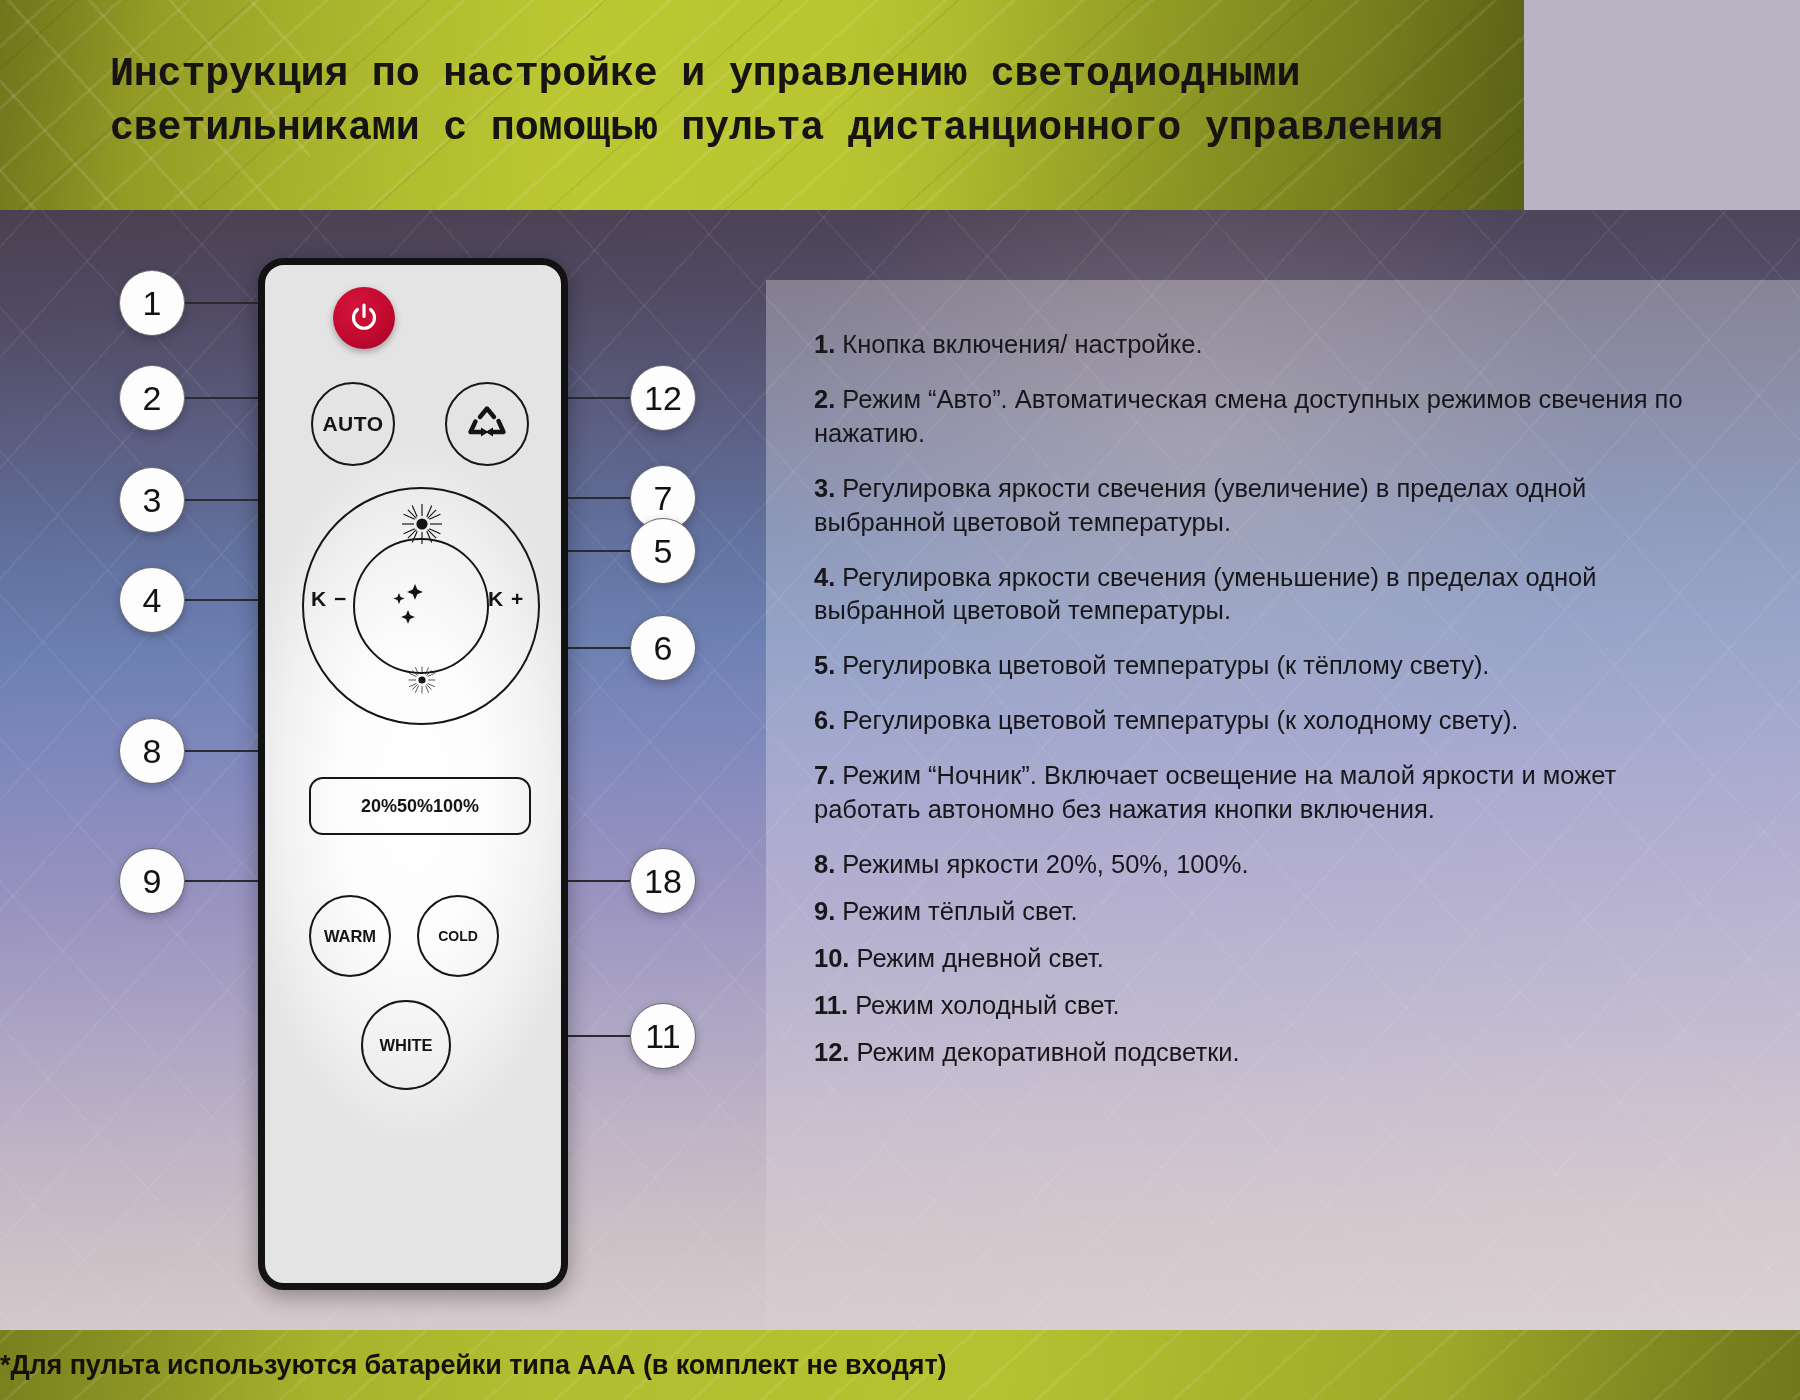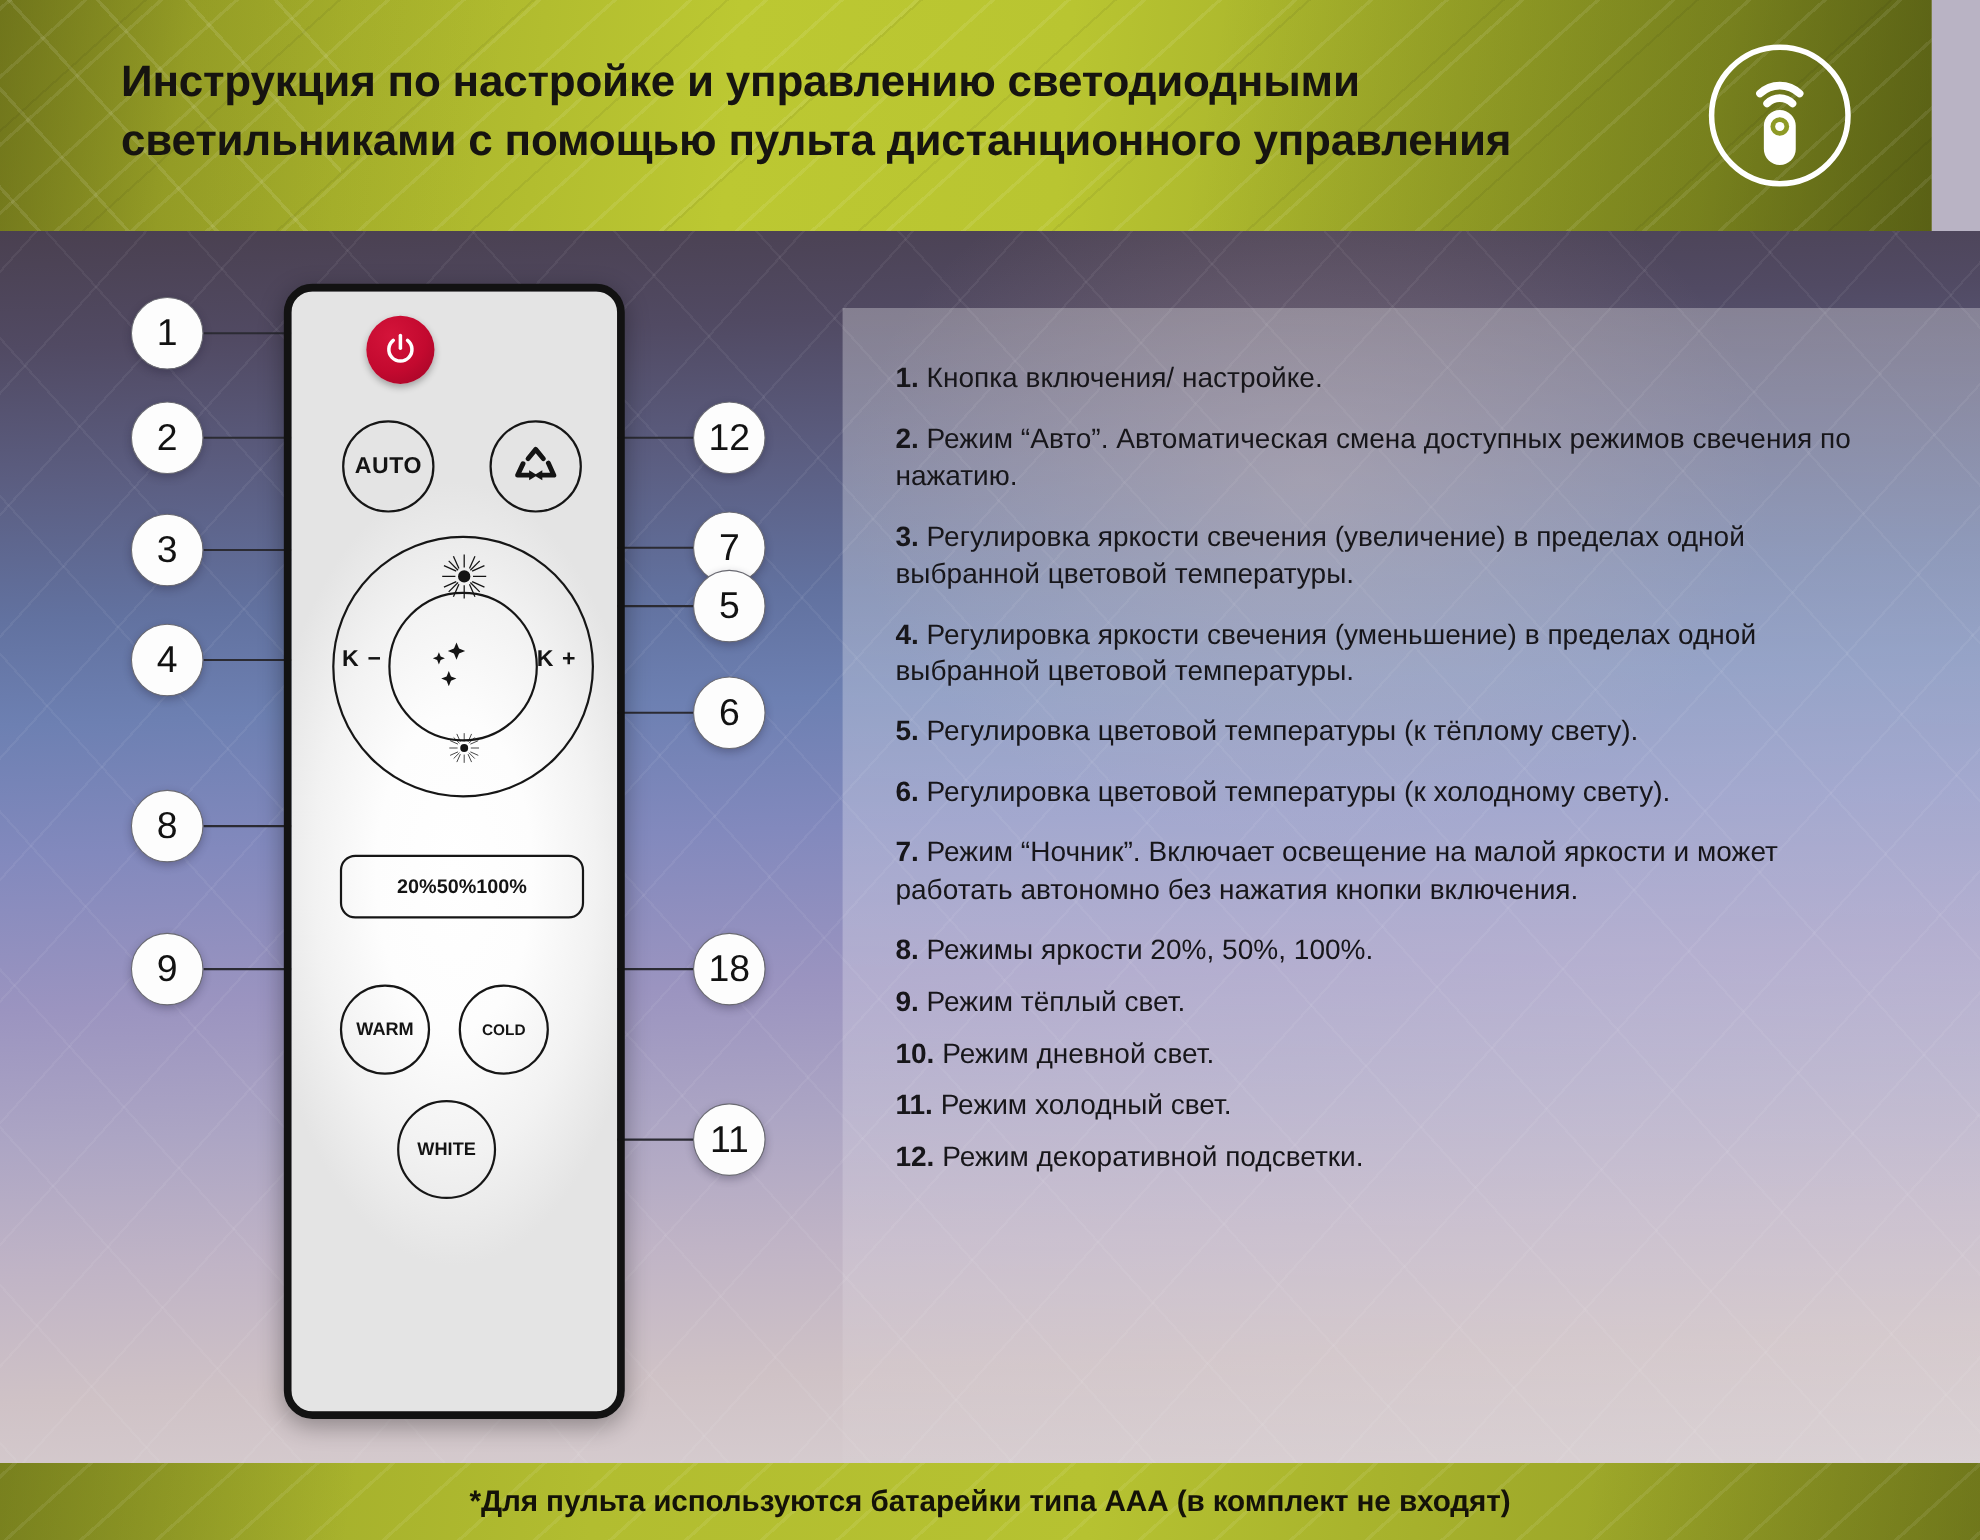--- a/index.html
+++ b/index.html
@@ -6,31 +6,32 @@
   html,body { width:1800px; height:1400px; }
   body {
     font-family:"Liberation Sans", sans-serif;
     position:relative;
     overflow:hidden;
     background:#b9b3c4;
   }
 
   
   #header {
-    position:absolute; left:0; top:0; width:1756px; height:210px;
+    position:absolute; left:0; top:0; width:1524px; height:210px;
     background:
       linear-gradient(100deg,
         rgba(90,95,20,.55) 0%,
         rgba(120,128,25,.18) 10%,
         rgba(0,0,0,0) 26%,
         rgba(0,0,0,0) 62%,
         rgba(70,78,14,.30) 88%,
         rgba(60,66,12,.55) 100%),
       linear-gradient(95deg, #8a9024 0%, #a8b22c 18%, #bcc832 38%, #b9c531 55%, #9aa528 78%, #7d8620 100%);
     overflow:hidden;
+    font-family:Liberation Mono, monospace;
   }
   #header-stripes {
     position:absolute; inset:-40px;
     background:repeating-linear-gradient(-42deg,
         rgba(255,255,255,.085) 0px, rgba(255,255,255,.085) 3px,
         rgba(0,0,0,0) 3px, rgba(0,0,0,0) 46px);
     pointer-events:none;
   }
   #header-stripes2 {
     position:absolute; inset:-40px;
@@ -183,21 +184,21 @@
 
   
   #footer {
     position:absolute; left:0; top:1330px; width:1800px; height:70px;
     background:
       linear-gradient(100deg,
         rgba(80,86,18,.45) 0%, rgba(0,0,0,0) 18%,
         rgba(0,0,0,0) 80%, rgba(70,76,14,.40) 100%),
       linear-gradient(95deg,#99a328 0%,#b2bd30 30%,#b6c231 55%,#99a328 85%,#8b9424 100%);
     overflow:hidden;
-    display:flex; align-items:center; justify-content:center;
+    display:flex; align-items:center; justify-content:flex-start;
   }
   #footer-stripes {
     position:absolute; inset:-30px;
     background:repeating-linear-gradient(-42deg,
         rgba(255,255,255,.08) 0px, rgba(255,255,255,.08) 3px,
         rgba(0,0,0,0) 3px, rgba(0,0,0,0) 46px);
     pointer-events:none;
   }
   #footer-text {
     position:relative; font-size:27px; font-weight:bold; color:#141208;

